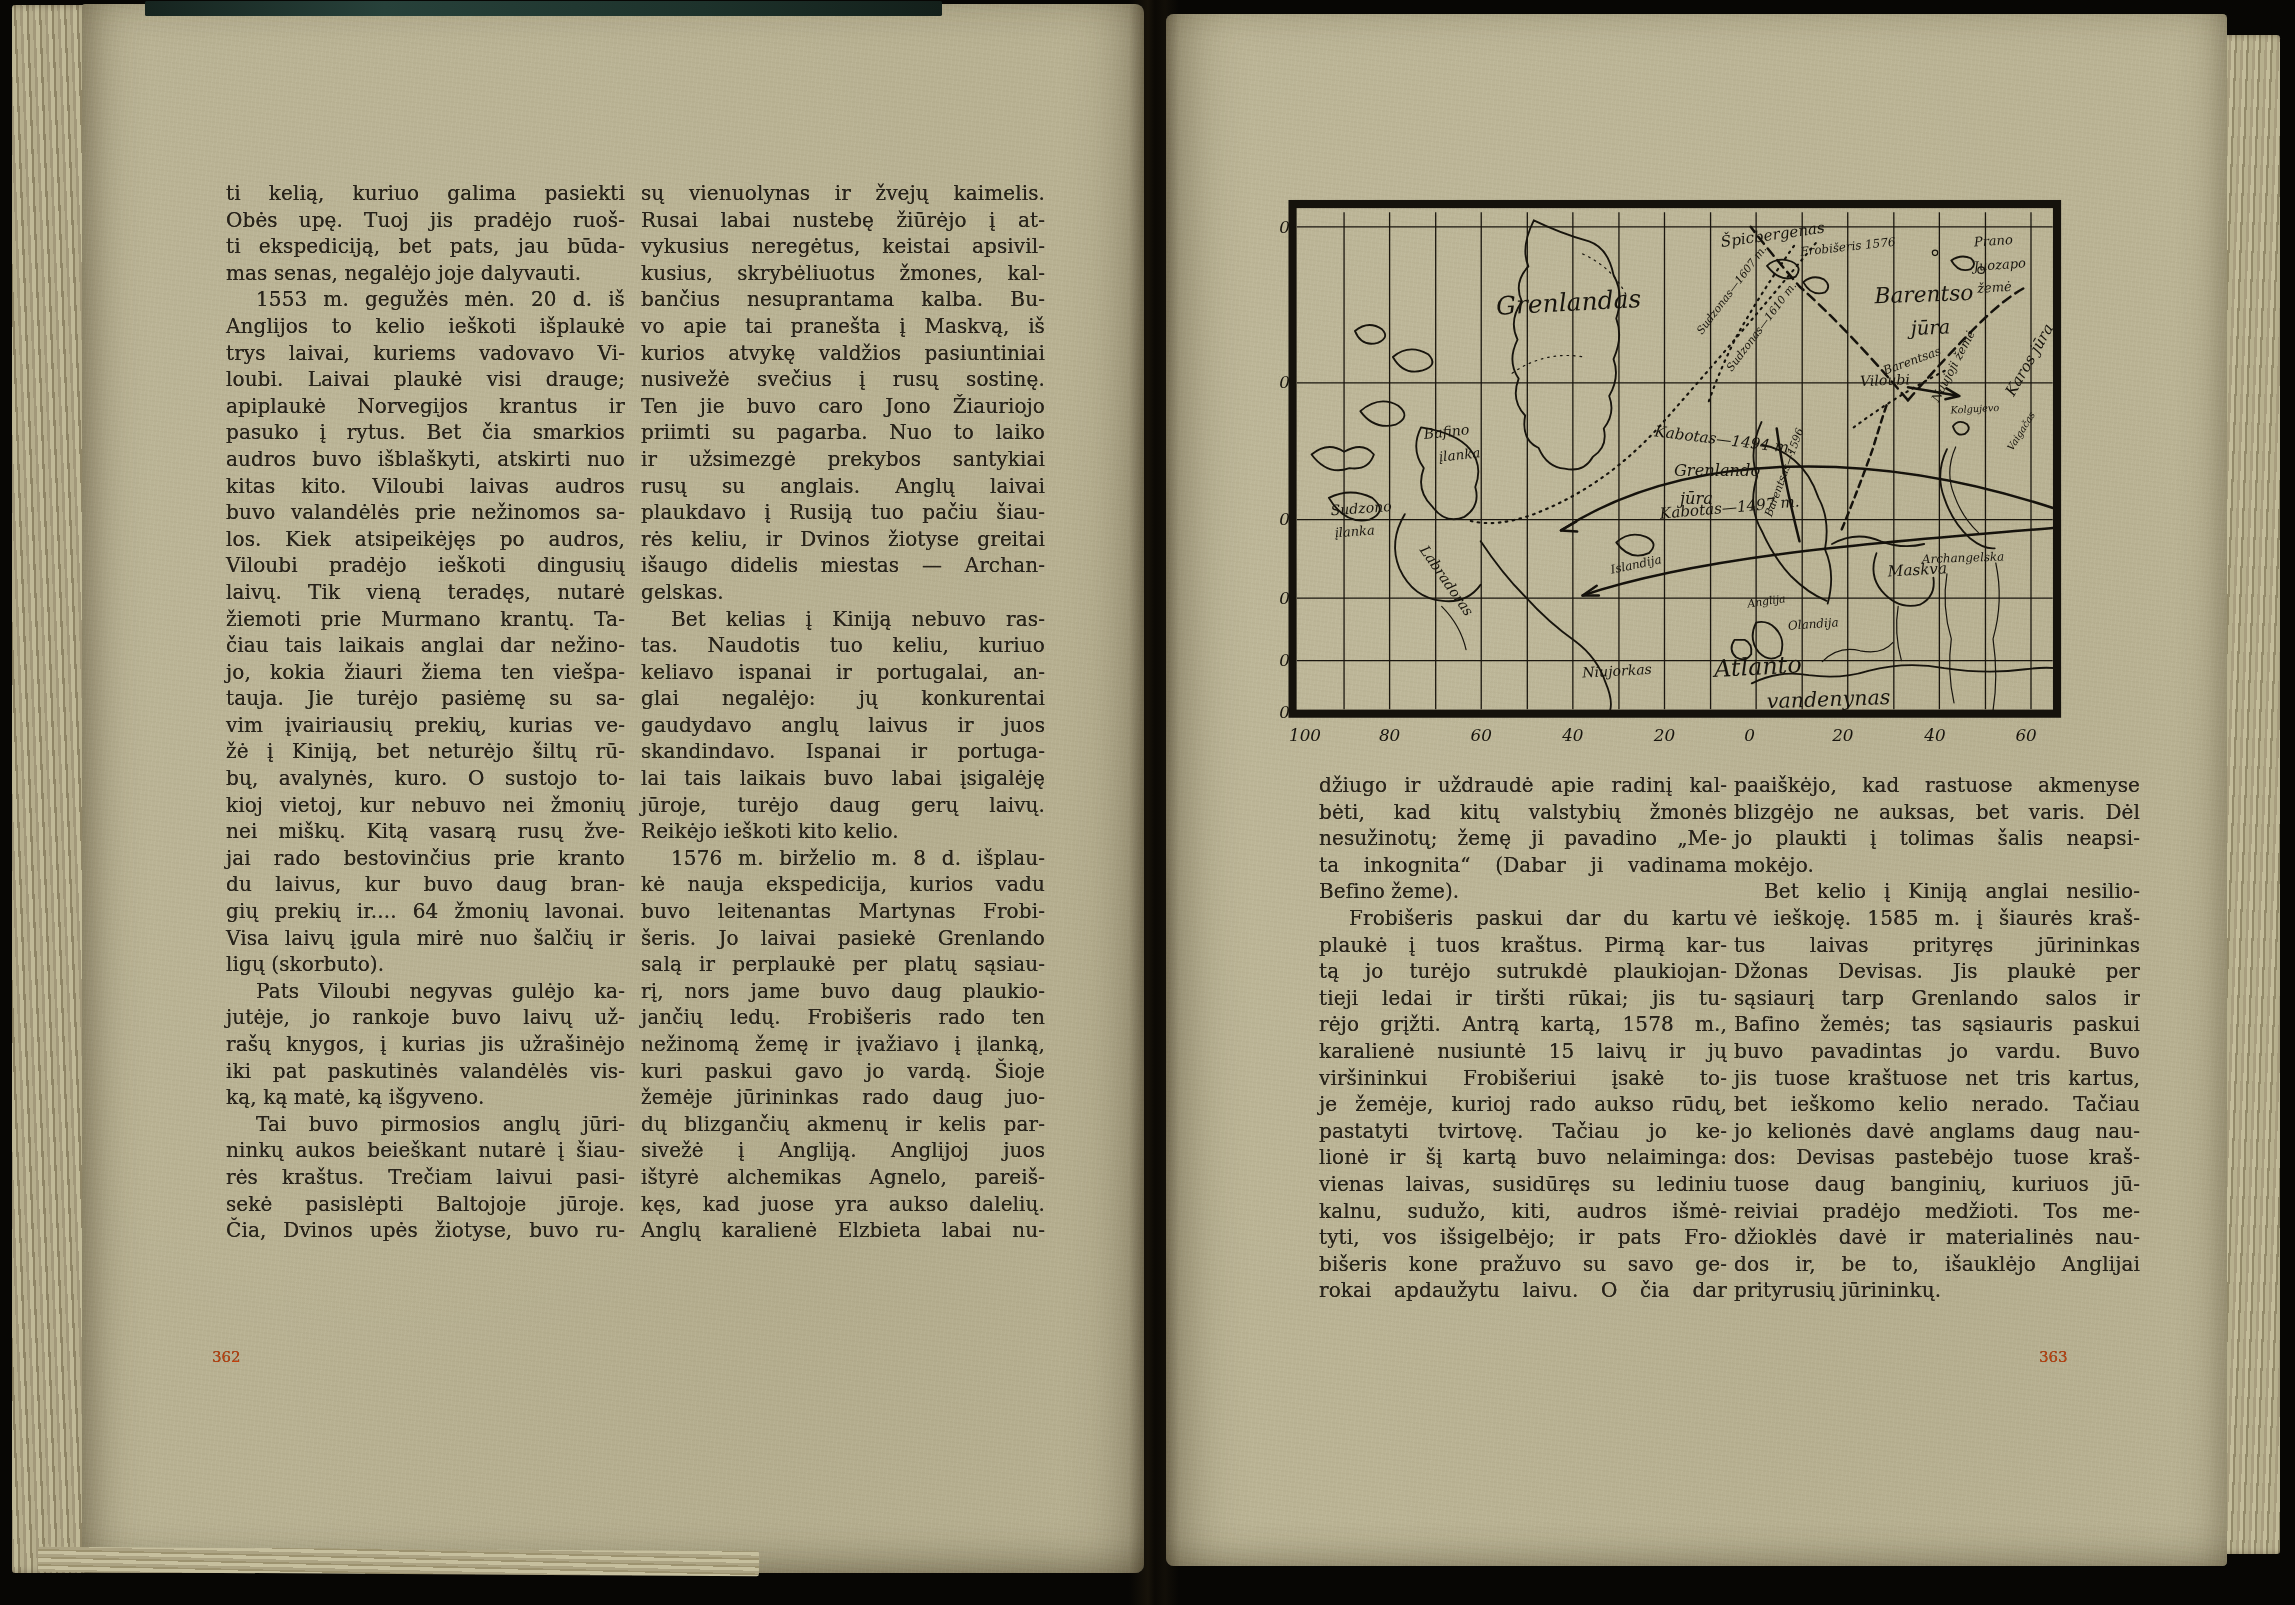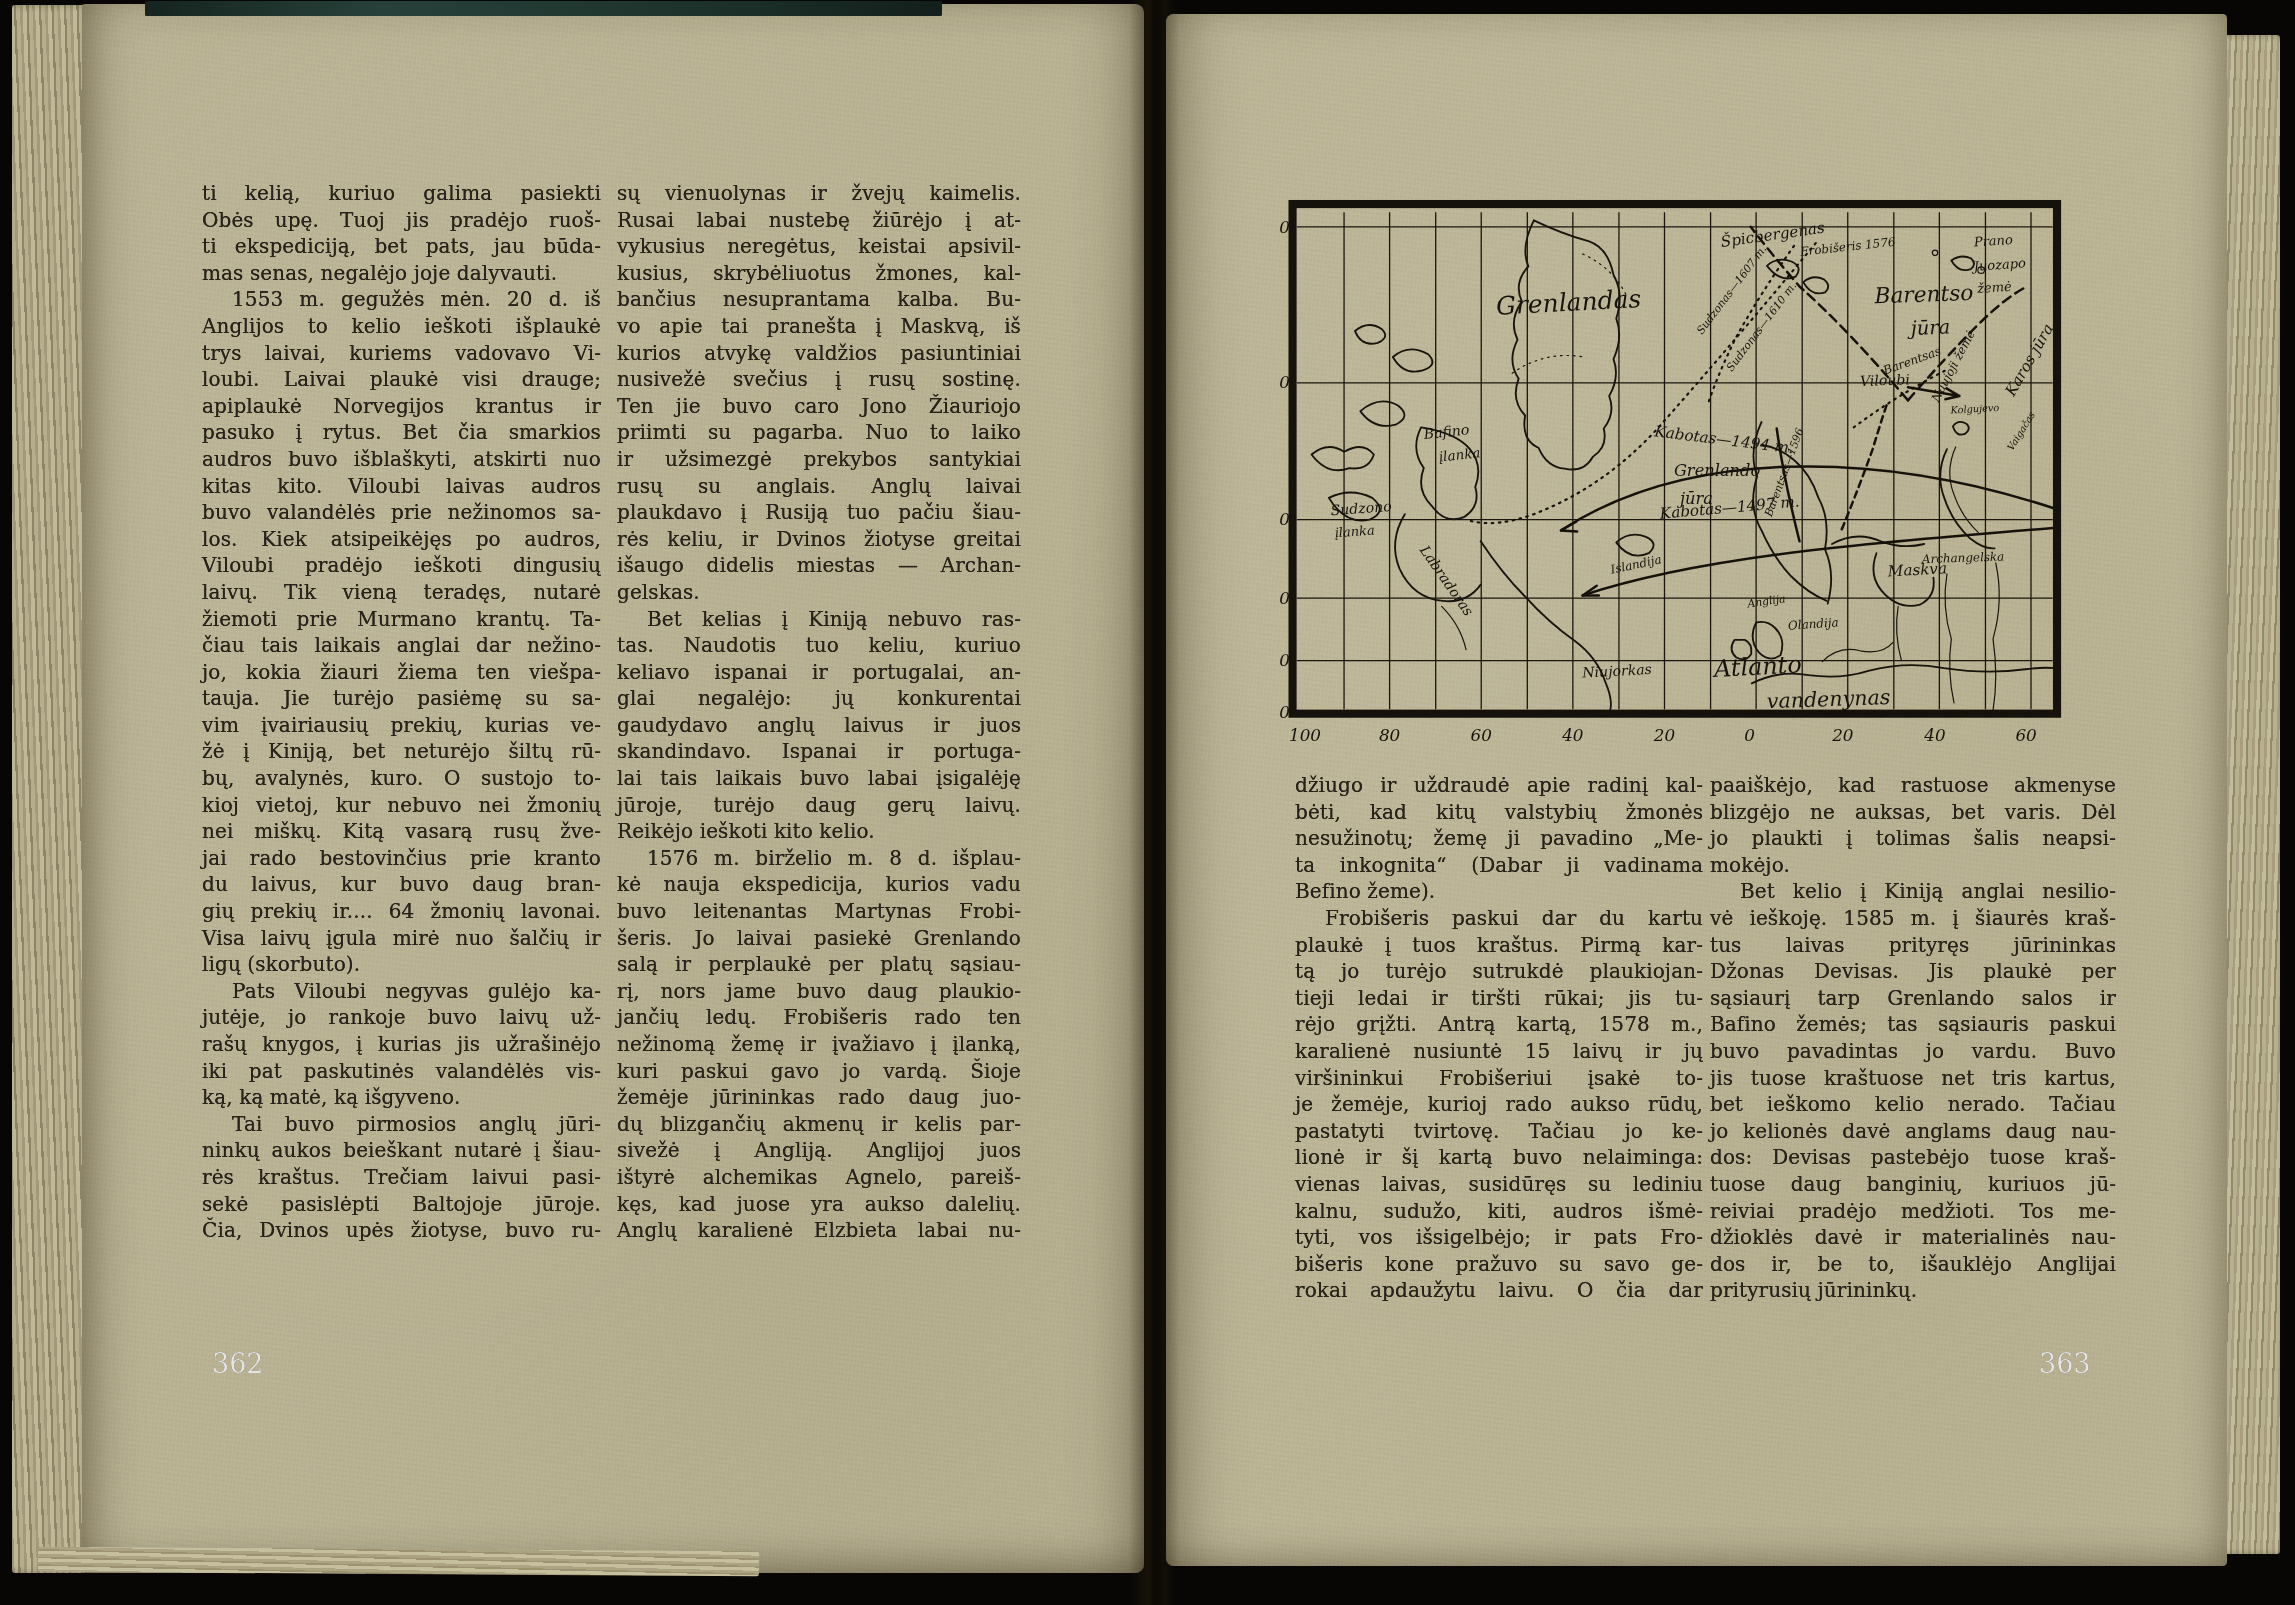--- a/index.html
+++ b/index.html
@@ -46,32 +46,32 @@
   .page-right{
     left:1166px;top:14px;width:1061px;height:1552px;
     background-color:#bab394;
     border-radius:7.6px 4.3px 4.3px 7.6px;
     box-shadow:inset 43px 0 60px -33px rgba(55,45,25,.55), inset -27px 0 43px -24.4px rgba(60,50,28,.45), inset 0 -27px 38px -24.4px rgba(55,45,25,.3);
   }
   .gutter{
     position:absolute;z-index:3;left:1129px;top:0;width:50px;height:1606px;
     background:linear-gradient(to right, rgba(30,24,12,0), rgba(45,36,18,.42) 38%, rgba(14,11,5,.6) 52%, rgba(45,36,18,.28) 72%, rgba(30,24,12,0));
   }
-  .col{position:absolute;z-index:5;}
+  .col{position:absolute;z-index:5;margin-left:24px;}
   .tline{
     height:26.6px;line-height:26.6px;white-space:nowrap;
     font-size:20px;color:#27221a;
     text-align:justify;text-align-last:justify;white-space:normal;
     text-shadow:0 0 0.4px rgba(35,30,20,.85);
     letter-spacing:0.1px;
   }
   .tline.ind{text-indent:30px;}
   .tline.end{text-align-last:left;}
   .pageno{
-    position:absolute;z-index:5;font-size:27px;color:#e5e5e5;
+    position:absolute;z-index:5;font-size:15px;color:#c2410c;
     text-shadow:0 0 0.4px rgba(35,30,20,.85);
   }
   #map-svg{position:absolute;z-index:5;left:1279px;top:194px;}
   .frame{fill:none;stroke:#15120c;stroke-width:15;}
   .grid{stroke:#1a160f;stroke-width:2.4;fill:none;}
   .coast{fill:none;stroke:#17140d;stroke-width:3.4;stroke-linecap:round;stroke-linejoin:round;}
   .thin{stroke-width:2.2;}
   .route{fill:none;stroke:#15120c;stroke-width:4.6;stroke-linecap:round;}
   .dots{stroke-dasharray:3 10;stroke-width:4;}
   .dash{stroke-dasharray:17 11;}

